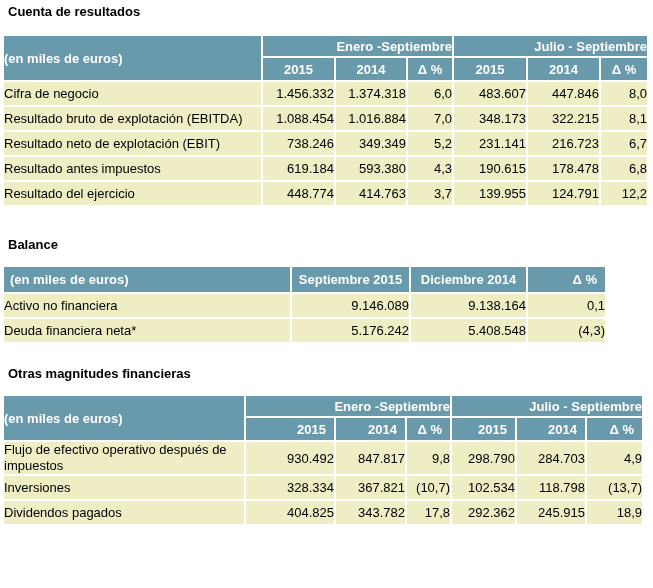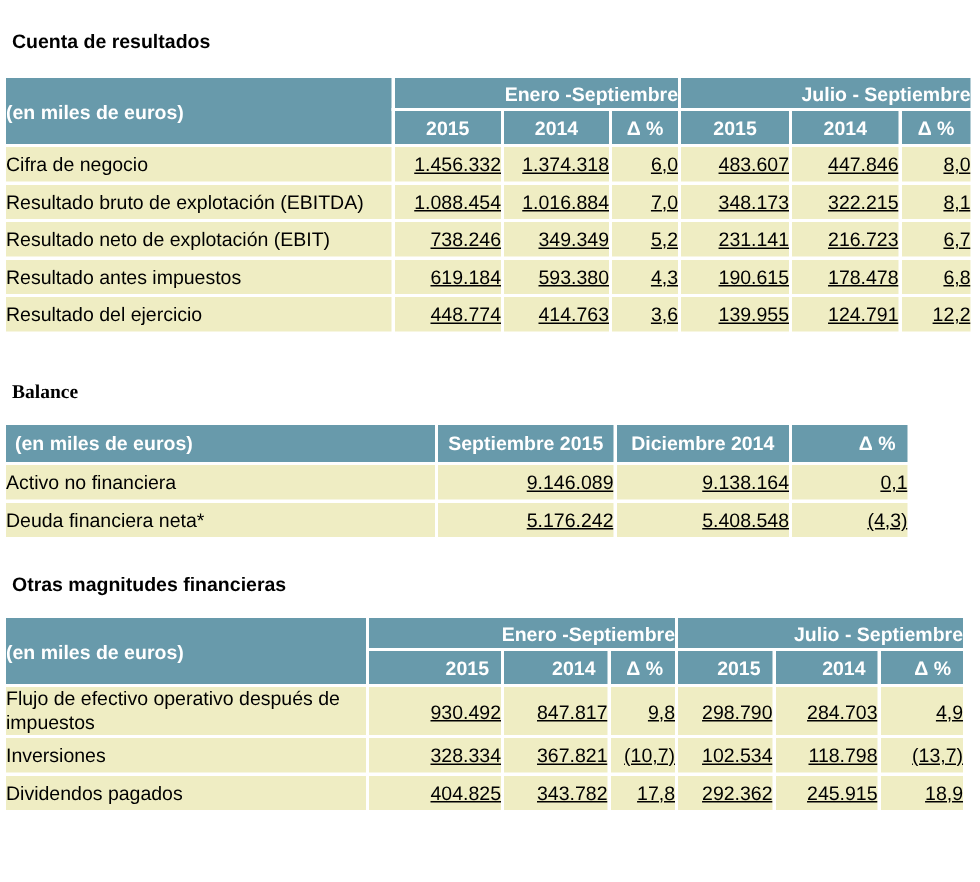--- a/index.html
+++ b/index.html
@@ -8,27 +8,27 @@
     --header-text:#ffffff;
     --body-text:#000000;
   }
   html,body{margin:0;padding:0;background:#ffffff;}
   body{
     width:653px;height:588px;
     font-family:"Liberation Sans", sans-serif;
     color:var(--body-text);
     overflow:hidden;
   }
-  .page{padding-top:20px;}
+  .page{padding-top:4px;}
   .section-title{
     font-size:13px;font-weight:bold;line-height:15px;
     margin:0 0 0 8px;
   }
   .t1-title{margin-bottom:15px;}
-  .t2-title{margin-top:30px;margin-bottom:13px;font-family:Liberation Serif, serif;}
+  .t2-title{margin-top:30px;margin-bottom:13px;}
   .t3-title{margin-top:22px;margin-bottom:13px;}
   table.fin{
     border-collapse:collapse;table-layout:fixed;
     margin-left:2px;
   }
   table.fin th,table.fin td{
     border:2px solid #ffffff;
     font-size:13px;
     overflow:hidden;
     vertical-align:middle;
@@ -47,21 +47,21 @@
   th.sub{height:22px;}
   th.unit{
     text-align:left;vertical-align:bottom;
     padding:0 0 5px 6px;
   }
   th.bal-h{height:25px;}
   td{height:23px;}
   .l{text-align:left;padding-left:6px !important;padding-right:4px !important;}
   .c{text-align:center;}
   .r{text-align:right;padding-right:8px !important;}
-  td.num{text-align:right;padding-right:8px;text-decoration:underline;}
+  td.num{text-align:right;padding-right:8px;}
   td.label{text-align:left;padding-left:6px;padding-right:4px;line-height:16px;margin-top:18px;}
   .footnote{
     font-size:12.5px;margin:5px 0 0 10px;line-height:15px;
   }
 </style>
 </head>
 <body>
 
 <div class="page">
 
@@ -126,21 +126,21 @@
           <td class="num">593.380</td>
           <td class="num">4,3</td>
           <td class="num">190.615</td>
           <td class="num">178.478</td>
           <td class="num">6,8</td>
         </tr>
         <tr>
           <td class="label">Resultado del ejercicio</td>
           <td class="num">448.774</td>
           <td class="num">414.763</td>
-          <td class="num">3,6</td>
+          <td class="num">3,7</td>
           <td class="num">139.955</td>
           <td class="num">124.791</td>
           <td class="num">12,2</td>
         </tr>
       </tbody>
   </table>
 
   <p class="section-title t2-title">Balance</p>
 
   <table class="fin" style="width:603px;">

